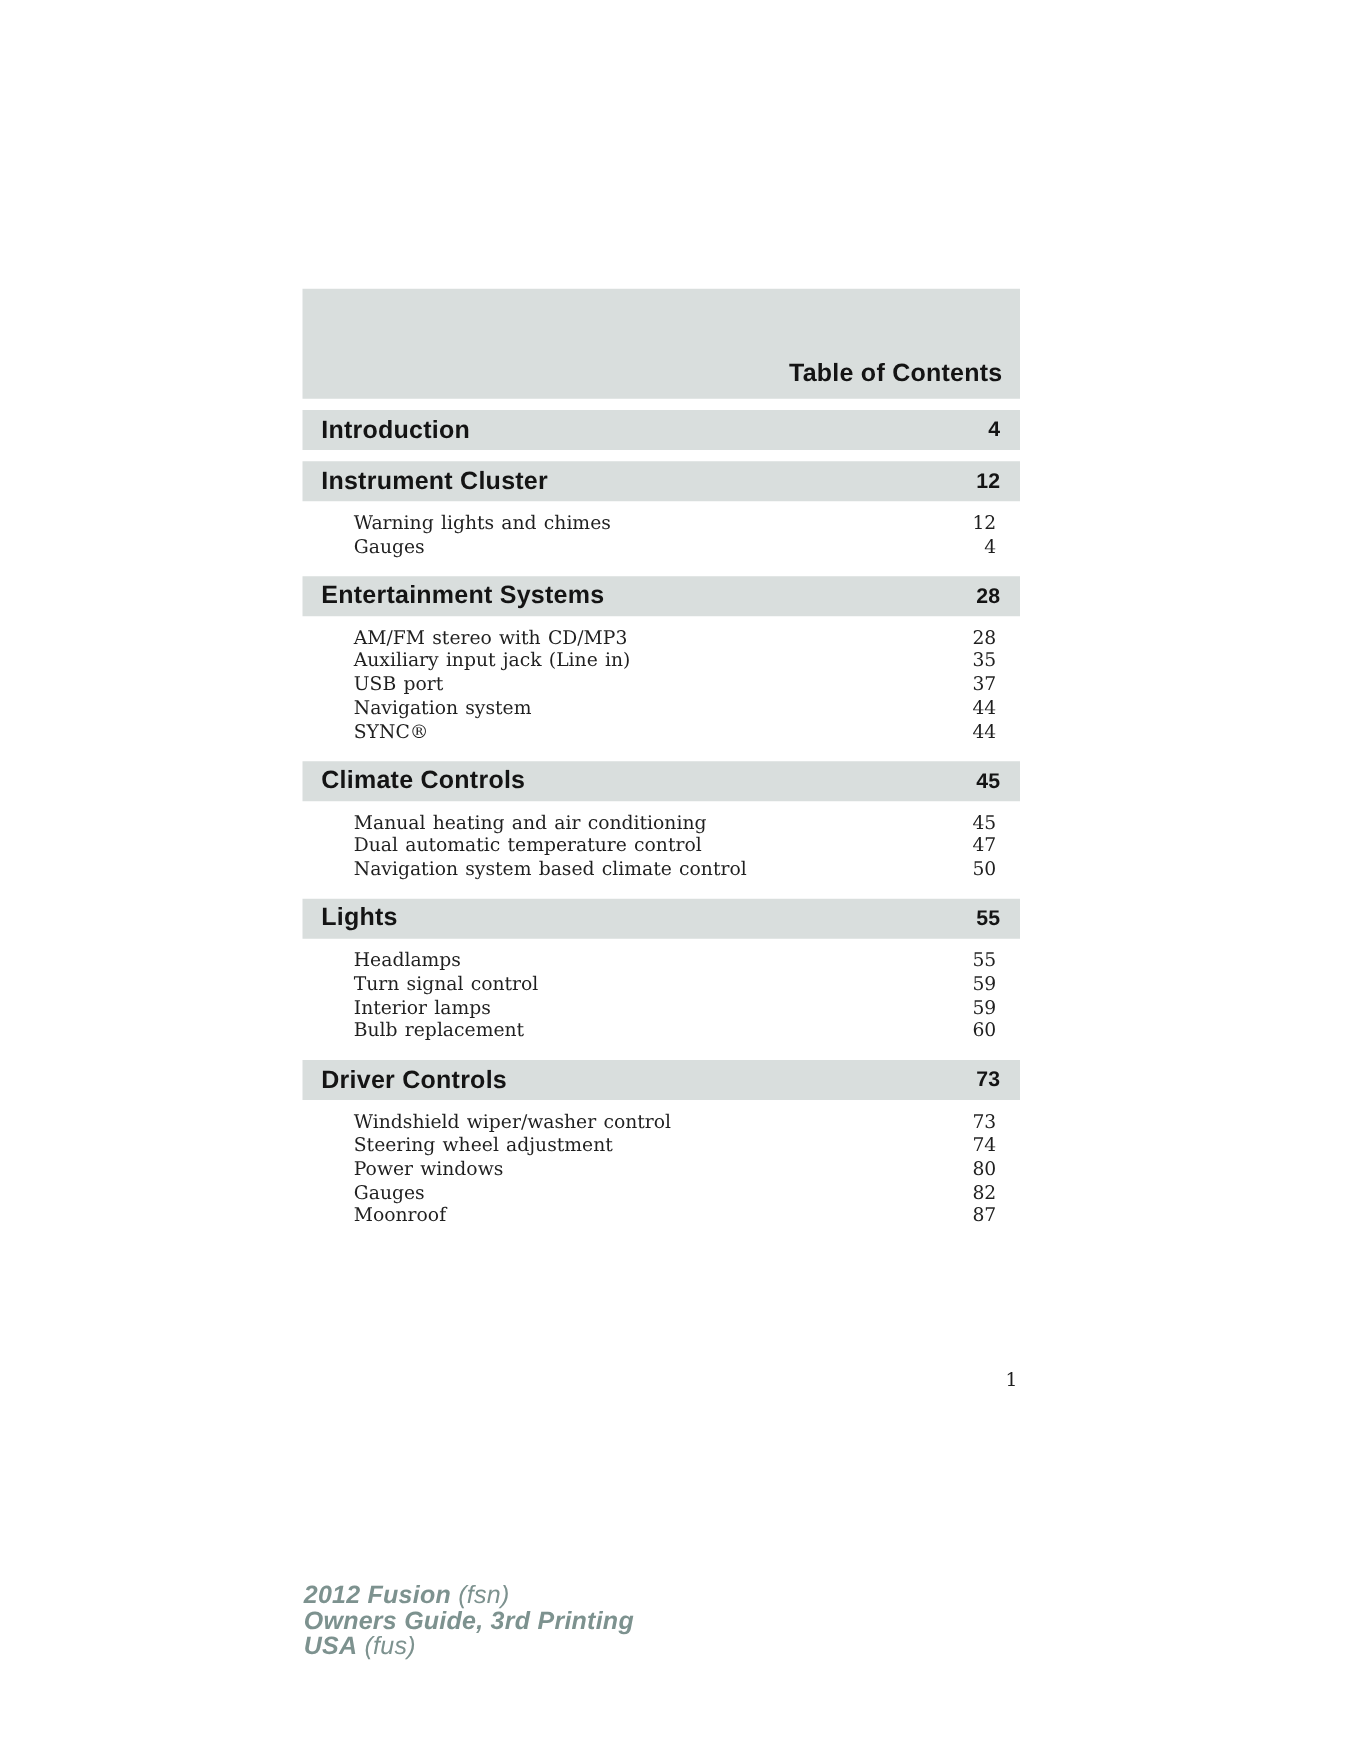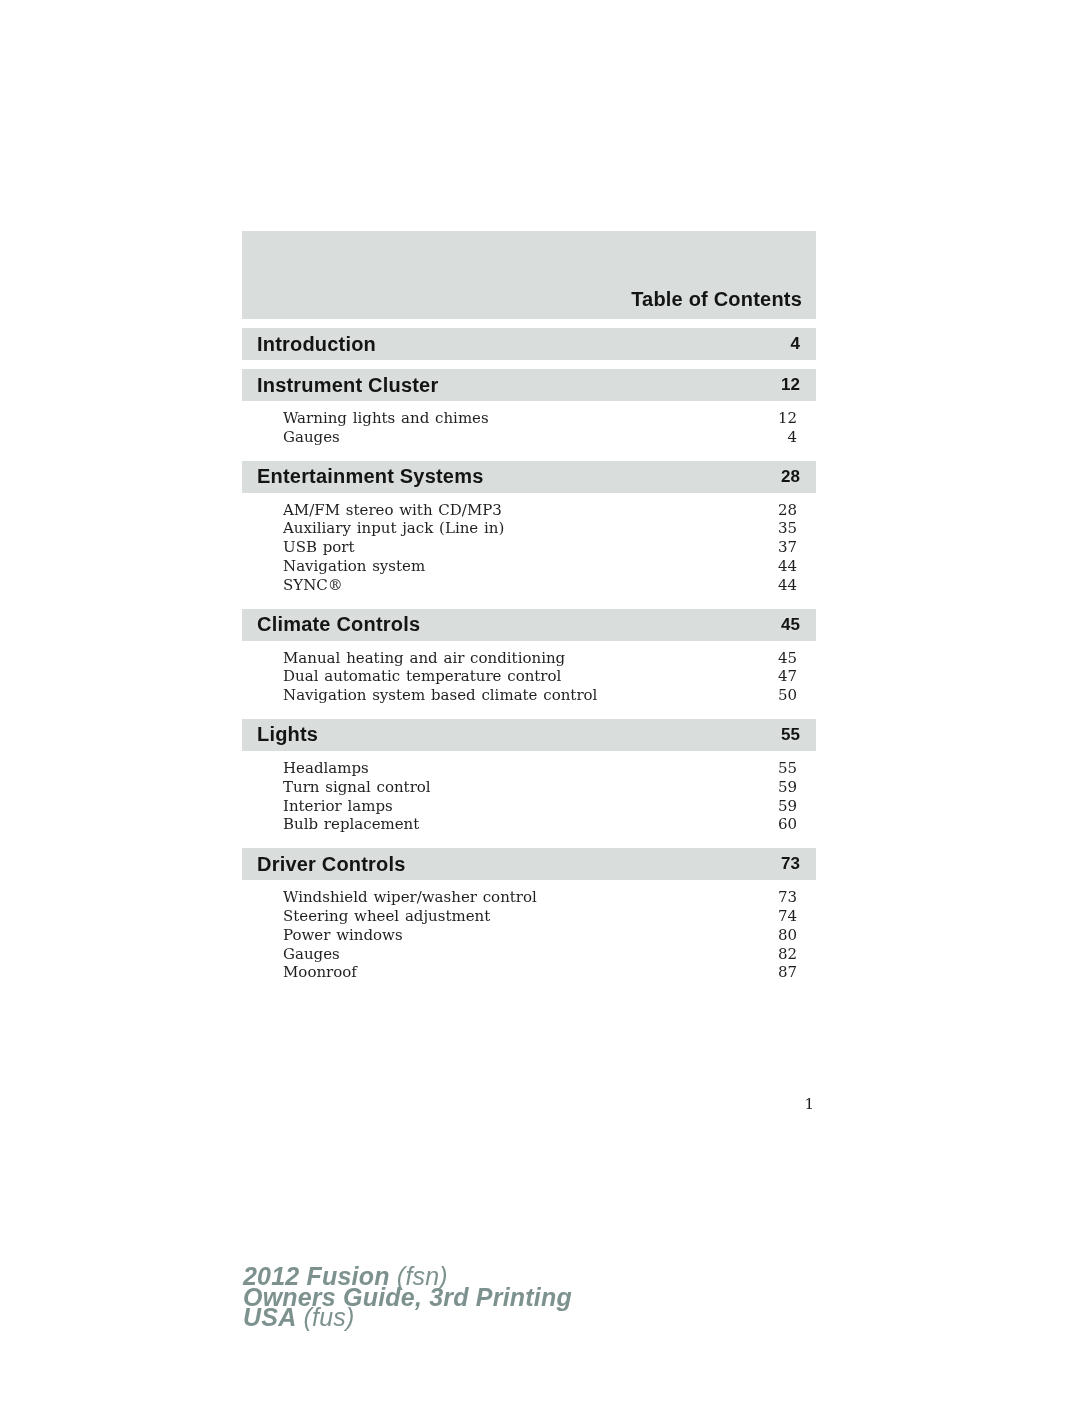--- a/index.html
+++ b/index.html
@@ -83,21 +83,21 @@
     box-sizing: border-box;
     font-family: "DejaVu Serif", serif;
     font-size: 15px;
     color: #1f1f1f;
   }
   .footer {
     position: absolute;
     left: 243px;
     top: 1266px;
     font-style: italic;
-    font-size: 25px;
+    font-size: 20px;
     line-height: 20.5px;
     color: #7d928f;
     letter-spacing: 0.2px;
   }
   .footer .fb { font-weight: bold; }
   .footer .fn { font-weight: normal; }
 </style>
 </head>
 <body>
 

